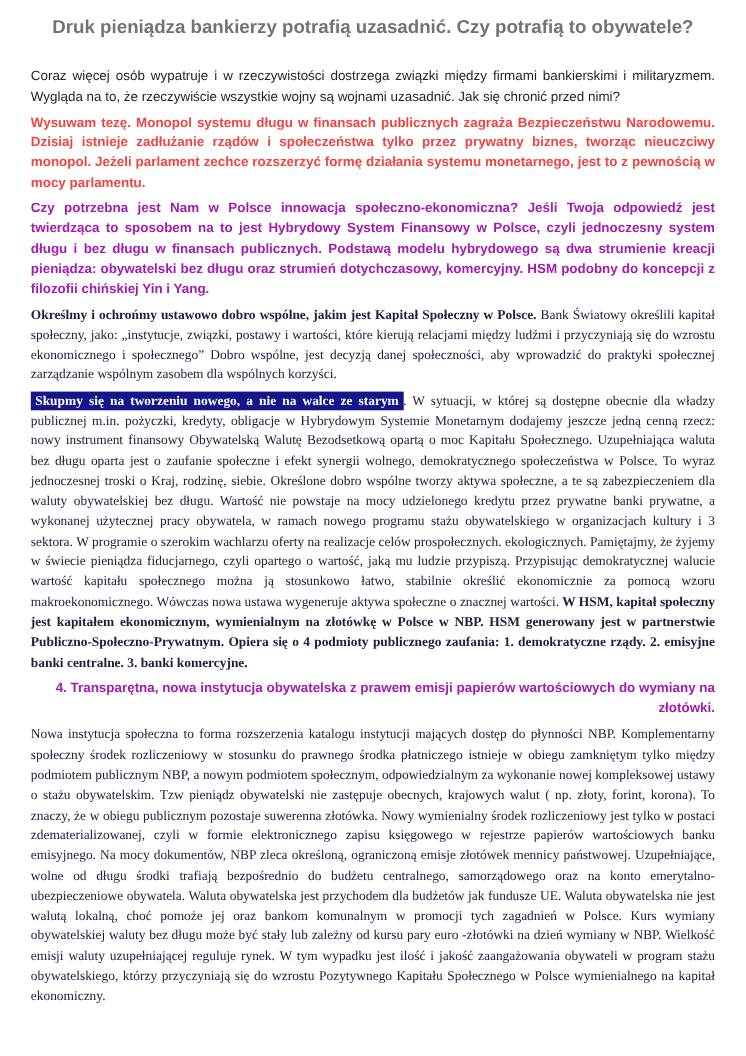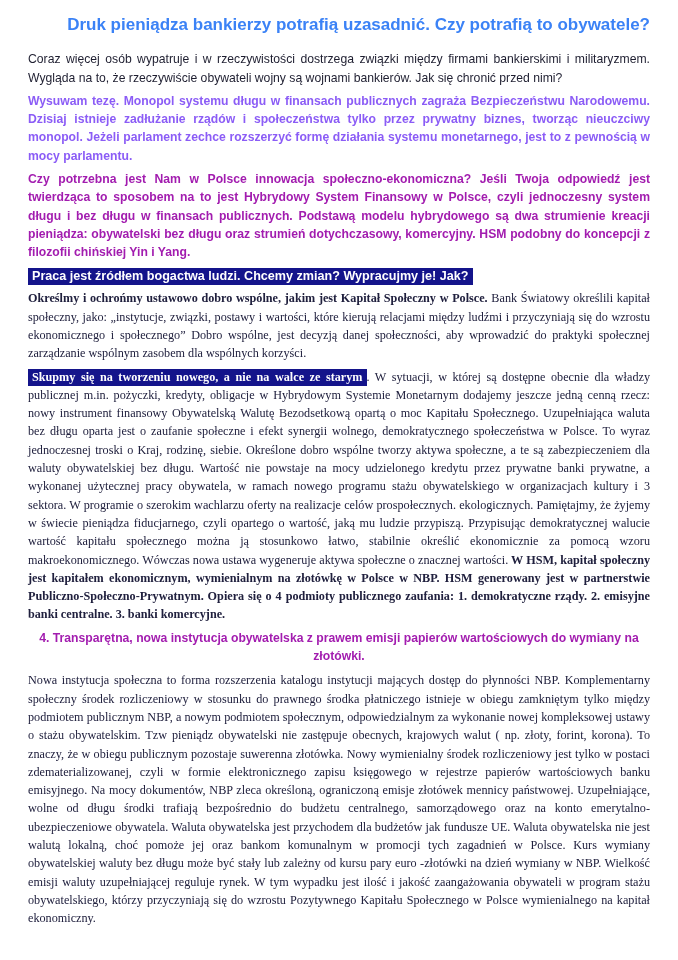--- a/index.html
+++ b/index.html
@@ -8,33 +8,33 @@
     height: 960px;
     box-sizing: border-box;
     background: #ffffff;
     font-family: "Liberation Sans", sans-serif;
     padding: 12px 28px 0 28px;
     overflow: hidden;
   }
   .title {
     font-size: 17px;
     font-weight: bold;
-    color: #3b82f6;
-    text-align: right;
-    margin: 2px 0 15px 0;
+    color: #737373;
+    text-align: center;
+    margin: 2px 0 25px 0;
     line-height: 1.25;
   }
   .para {
     font-size: 12.2px;
     line-height: 1.5;
     text-align: justify;
     margin: 0 0 5px 0;
   }
   .t-black  { color: #1e1e30; }
-  .t-red    { color: #8b5cf6; font-weight: 600; }
+  .t-red    { color: #ef4444; font-weight: 600; }
   .t-blue   { color: #a21caf; font-weight: 600; }
   .t-navy   { color: #20203e; font-family: Liberation Serif, serif; }
   .bold     { font-weight: bold; }
   .hl {
     background: #14148b;
     color: #ffffff;
     font-weight: bold;
     padding: 1px 4px 2px 4px;
   }
   .heading-line {
@@ -43,29 +43,28 @@
     text-align: left;
   }
 </style>
 </head>
 <body>
 
 <div class="page">
 
   <div class="title">Druk pieniądza bankierzy potrafią uzasadnić. Czy potrafią to obywatele?</div>
 
-  <p class="para t-black">Coraz więcej osób wypatruje i w rzeczywistości dostrzega związki między firmami bankierskimi i militaryzmem. Wygląda na to, że rzeczywiście obywateli wojny są wojnami bankierów. Jak się chronić przed nimi?</p>
+  <p class="para t-black">Coraz więcej osób wypatruje i w rzeczywistości dostrzega związki między firmami bankierskimi i militaryzmem. Wygląda na to, że rzeczywiście wszystkie wojny są wojnami uzasadnić. Jak się chronić przed nimi?</p>
 
   <p class="para t-red">Wysuwam tezę. Monopol systemu długu w finansach publicznych zagraża Bezpieczeństwu Narodowemu. Dzisiaj istnieje zadłużanie rządów i społeczeństwa tylko przez prywatny biznes, tworząc nieuczciwy monopol. Jeżeli parlament zechce rozszerzyć formę działania systemu monetarnego, jest to z pewnością w mocy parlamentu.</p>
 
   <p class="para t-blue"><span>Czy potrzebna jest Nam w Polsce innowacja społeczno-ekonomiczna? Jeśli Twoja odpowiedź jest twierdząca to sposobem na to jest </span><span class="bold">Hybrydowy System Finansowy w Polsce, czyli jednoczesny system długu i bez długu w finansach publicznych.</span><span> Podstawą modelu hybrydowego są </span><span class="bold">dwa strumienie kreacji pieniądza: obywatelski bez długu oraz strumień dotychczasowy, komercyjny.</span><span> HSM podobny do koncepcji z filozofii chińskiej Yin i Yang.</span></p>
 
-  <div class="para heading-line"><span class="hl">Praca jest źródłem bogactwa ludzi. Chcemy zmian? Wypracujmy je! Jak?</span></div>
 
   <p class="para t-navy"><span class="bold">Określmy i ochrońmy ustawowo dobro wspólne, jakim jest Kapitał Społeczny w Polsce.</span><span> Bank Światowy określili kapitał społeczny, jako: „instytucje, związki, postawy i wartości, które kierują relacjami między ludźmi i przyczyniają się do wzrostu ekonomicznego i społecznego” Dobro wspólne, jest decyzją danej społeczności, aby wprowadzić do praktyki społecznej zarządzanie wspólnym zasobem dla wspólnych korzyści.</span></p>
 
   <p class="para t-navy"><span class="hl">Skupmy się na tworzeniu nowego, a nie na walce ze starym</span><span>. W sytuacji, w której są dostępne obecnie dla władzy publicznej m.in. pożyczki, kredyty, obligacje w Hybrydowym Systemie Monetarnym dodajemy jeszcze jedną cenną rzecz: nowy instrument finansowy Obywatelską Walutę Bezodsetkową opartą o moc Kapitału Społecznego. Uzupełniająca waluta bez długu oparta jest o zaufanie społeczne i efekt synergii wolnego, demokratycznego społeczeństwa w Polsce. To wyraz jednoczesnej troski o Kraj, rodzinę, siebie. Określone dobro wspólne tworzy aktywa społeczne, a te są zabezpieczeniem dla waluty obywatelskiej bez długu. Wartość nie powstaje na mocy udzielonego kredytu przez prywatne banki prywatne, a wykonanej użytecznej pracy obywatela, w ramach nowego programu stażu obywatelskiego w organizacjach kultury i 3 sektora. W programie o szerokim wachlarzu oferty na realizacje celów prospołecznych. ekologicznych. Pamiętajmy, że żyjemy w świecie pieniądza fiducjarnego, czyli opartego o wartość, jaką mu ludzie przypiszą. Przypisując demokratycznej walucie wartość kapitału społecznego można ją stosunkowo łatwo, stabilnie określić ekonomicznie za pomocą wzoru makroekonomicznego. Wówczas nowa ustawa wygeneruje aktywa społeczne o znacznej wartości.</span><span class="bold"> W HSM, kapitał społeczny jest kapitałem ekonomicznym, wymienialnym na złotówkę w Polsce w NBP. HSM generowany jest w partnerstwie Publiczno-Społeczno-Prywatnym. Opiera się o 4 podmioty publicznego zaufania:  1. demokratyczne rządy. 2. emisyjne banki centralne. 3. banki komercyjne.</span></p>
 
-  <p class="para t-blue" style="text-align:center; margin-bottom:6px;">4. Transparętna, nowa instytucja obywatelska z prawem emisji papierów wartościowych do wymiany na złotówki.</p>
+  <p class="para t-blue" style="text-align:right; margin-bottom:6px;">4. Transparętna, nowa instytucja obywatelska z prawem emisji papierów wartościowych do wymiany na złotówki.</p>
 
   <p class="para t-navy">Nowa instytucja społeczna to forma rozszerzenia katalogu instytucji mających dostęp do płynności NBP. Komplementarny społeczny środek rozliczeniowy w stosunku do prawnego środka płatniczego istnieje w obiegu zamkniętym tylko między podmiotem publicznym NBP, a nowym podmiotem społecznym, odpowiedzialnym za wykonanie nowej kompleksowej ustawy o stażu obywatelskim. Tzw pieniądz obywatelski nie zastępuje obecnych, krajowych walut ( np. złoty, forint, korona). To znaczy, że w obiegu publicznym pozostaje suwerenna złotówka. Nowy wymienialny środek rozliczeniowy jest tylko w postaci zdematerializowanej, czyli w formie elektronicznego zapisu księgowego w rejestrze papierów wartościowych banku emisyjnego. Na mocy dokumentów, NBP zleca określoną, ograniczoną emisje złotówek mennicy państwowej. Uzupełniające, wolne od długu środki trafiają bezpośrednio do budżetu centralnego, samorządowego oraz na konto emerytalno-ubezpieczeniowe obywatela. Waluta obywatelska jest przychodem dla budżetów jak fundusze UE. Waluta obywatelska nie jest walutą lokalną, choć pomoże jej oraz bankom komunalnym w promocji tych zagadnień w Polsce. Kurs wymiany obywatelskiej waluty bez długu może być stały lub zależny od kursu pary euro -złotówki na dzień wymiany w NBP. Wielkość emisji waluty uzupełniającej reguluje rynek. W tym wypadku jest ilość i jakość zaangażowania obywateli w program stażu obywatelskiego, którzy przyczyniają się do wzrostu Pozytywnego Kapitału Społecznego w Polsce wymienialnego na kapitał ekonomiczny.</p>
 
 </div>
 
 </body></html>

